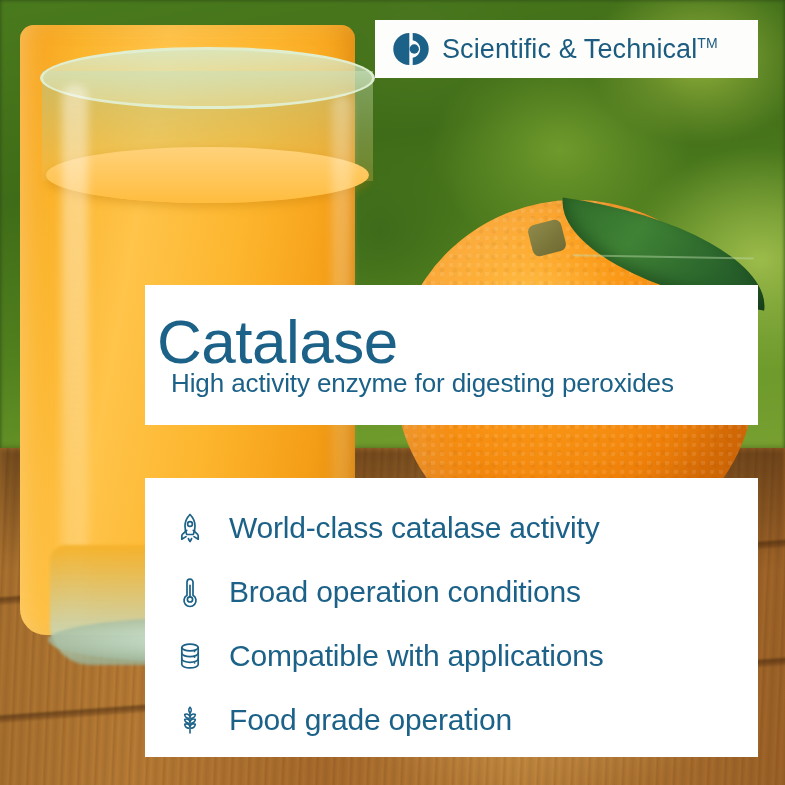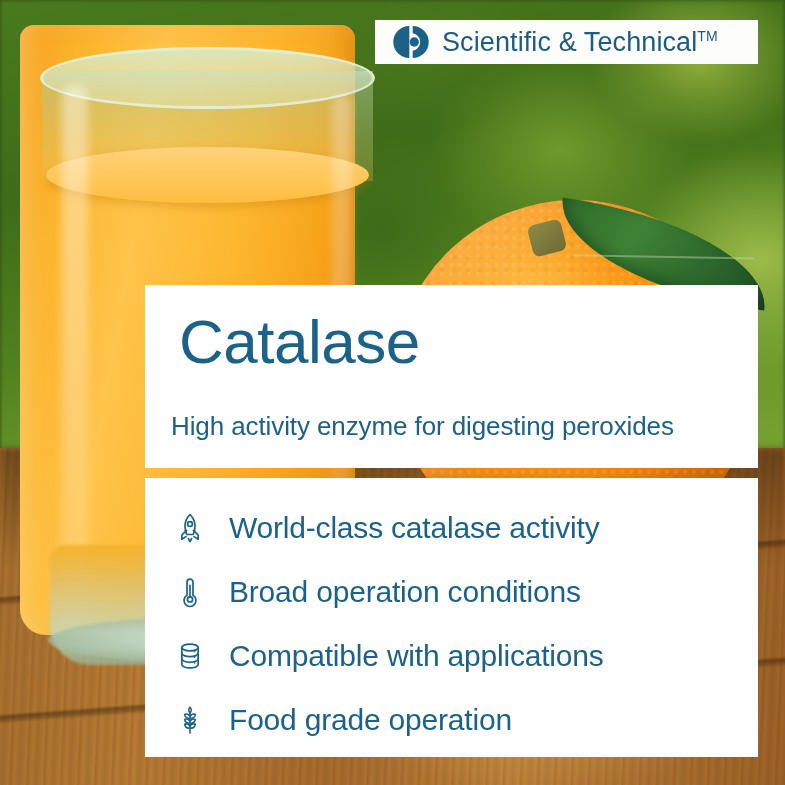--- a/index.html
+++ b/index.html
@@ -133,32 +133,32 @@
     transform:rotate(8deg);
     box-shadow:inset 0 -6px 14px rgba(10,40,12,0.4);
   }
   .orange-leaf::after{
     content:"";position:absolute;left:8%;top:52%;width:84%;height:2px;
     background:rgba(190,220,170,0.45);transform:rotate(-7deg);
   }
 
   
   .logo-badge{
-    position:absolute;left:375px;top:20px;width:383px;height:44px;
+    position:absolute;left:375px;top:20px;width:383px;height:58px;
     background:#fdfdfb;display:flex;align-items:center;padding-left:18px;box-sizing:border-box;
   }
   .logo-mark{width:36px;height:36px;flex:0 0 36px;margin-right:13px;}
   .logo-text{
     font-size:27px;letter-spacing:.1px;color:#1b5c80;white-space:nowrap;
   }
   .logo-text .tm{font-size:14px;vertical-align:super;letter-spacing:0;}
 
   .title-card{
-    position:absolute;left:145px;top:285px;width:613px;height:183px;
-    background:#ffffff;box-sizing:border-box;padding:24px 26px 0 34px;
+    position:absolute;left:145px;top:285px;width:613px;height:140px;
+    background:#ffffff;box-sizing:border-box;padding:24px 26px 0 12px;
   }
   .title{
     font-size:62px;line-height:1.06;color:#1b6188;font-weight:400;letter-spacing:-0.5px;
     margin:0;
   }
   .subtitle{
     position:absolute;left:26px;bottom:26px;right:18px;
     font-size:26px;color:#1b6188;letter-spacing:-0.1px;white-space:nowrap;
   }
 

